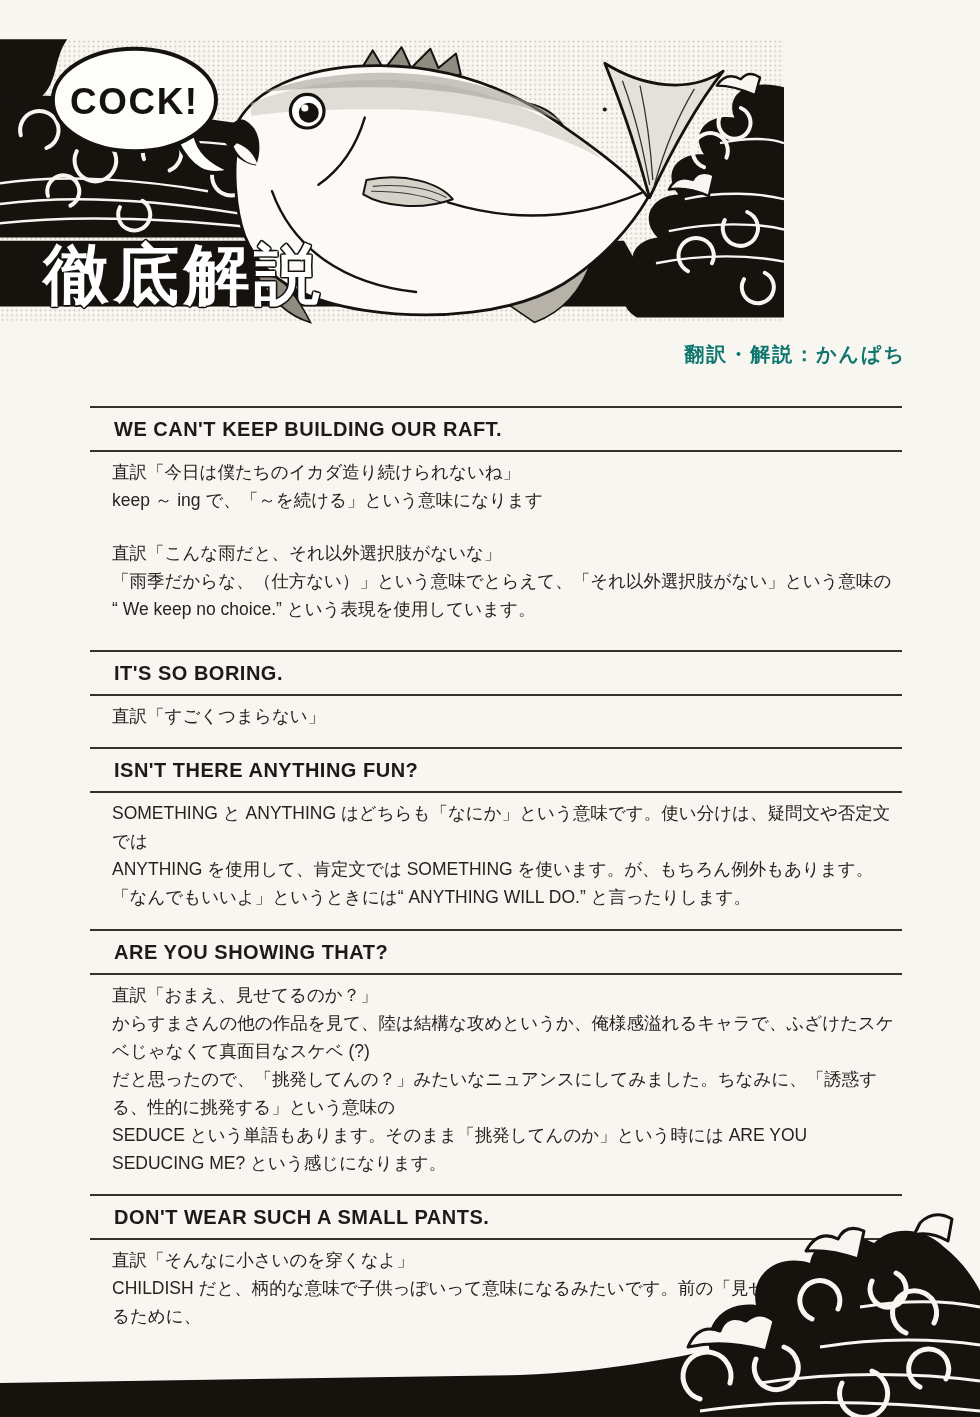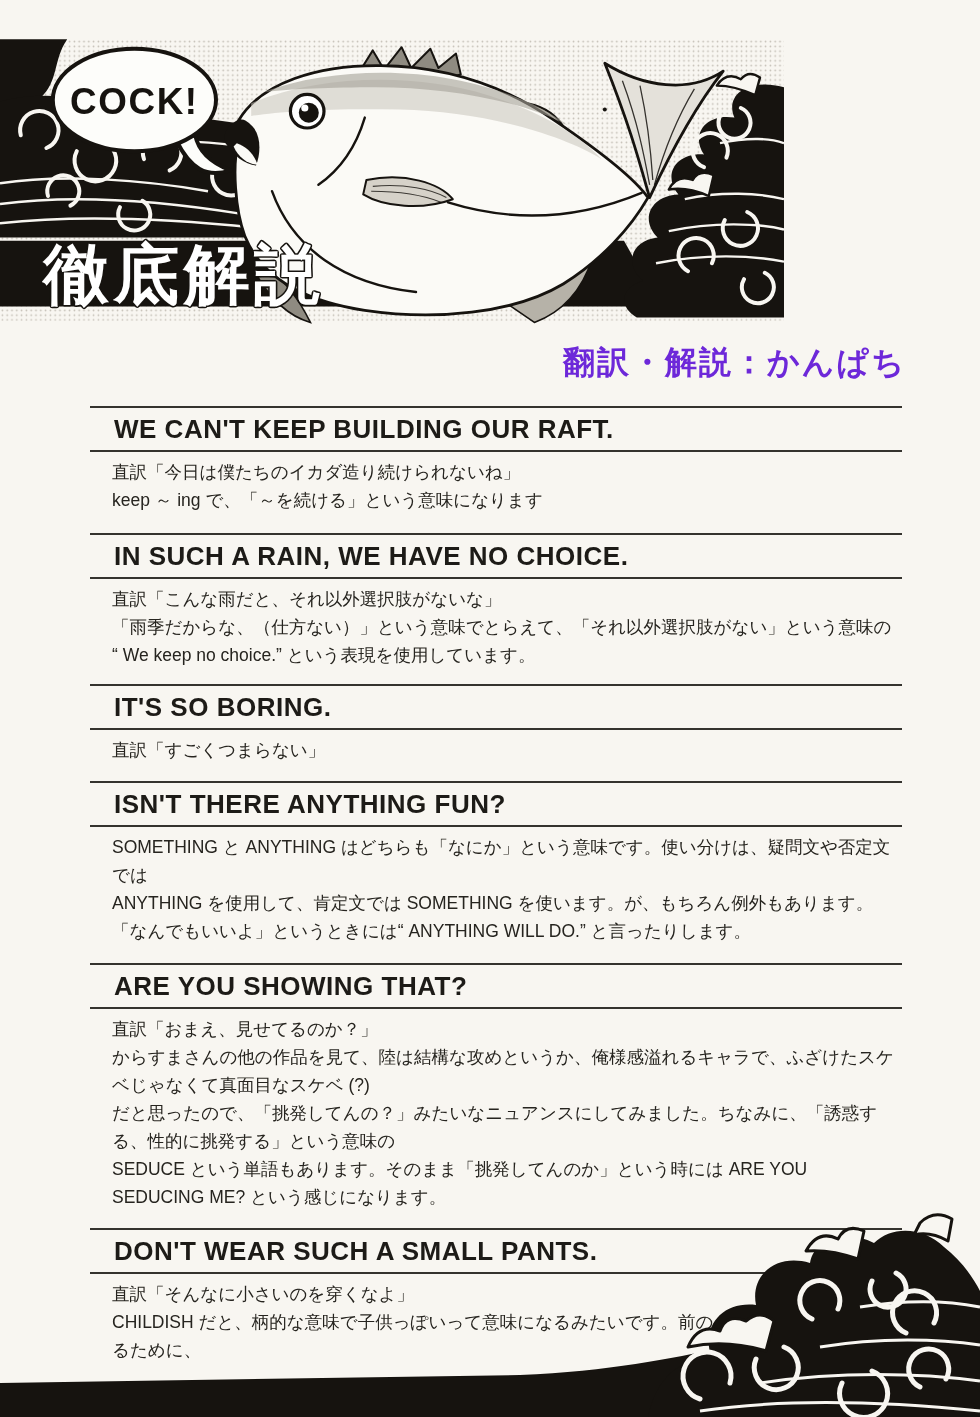--- a/index.html
+++ b/index.html
@@ -8,35 +8,35 @@
     background:#f8f6f1;
     font-family:"Liberation Sans","DejaVu Sans",sans-serif;
     color:#2b2925;
   }
   .header-art{position:absolute;top:0;left:0;width:784px;height:392px;}
   .bottom-art{position:absolute;left:0;bottom:0;width:980px;height:210px;}
   .header-art svg,.bottom-art svg{display:block;width:100%;height:100%;}
 
   .credit{
     position:absolute;top:341px;right:74px;
-    font-size:32px;font-weight:bold;letter-spacing:2px;color:#6d28d9;
+    font-size:20px;font-weight:bold;letter-spacing:2px;color:#0f766e;
     white-space:nowrap;
   }
 
   #sections{position:absolute;top:406px;left:90px;width:812px;}
   .section{background:transparent;}
   .section h2{
     margin:0;border-top:2px solid #35332e;border-bottom:2px solid #35332e;
-    font-size:26px;line-height:30px;font-weight:bold;letter-spacing:0.5px;
+    font-size:20px;line-height:30px;font-weight:bold;letter-spacing:0.5px;
     padding:6px 0 6px 24px;color:#1d1b17;
   }
   .section .body{padding:6px 0 9px 22px;}
   .section .line{font-size:17.5px;line-height:28px;color:#26241f;}
   #sections .section:nth-child(2){margin-top:10px;}
-  #sections .section:nth-child(3){margin-top:6px;}
+  #sections .section:nth-child(3){margin-top:18px;}
   #sections .section:nth-child(4){margin-top:8px;}
   #sections .section:nth-child(5){margin-top:9px;}
   #sections .section:nth-child(6){margin-top:8px;}
 </style>
 </head>
 <body>
 
 <div class="header-art">
 <svg viewBox="0 0 980 392" xmlns="http://www.w3.org/2000/svg">
   <defs>
@@ -155,21 +155,20 @@
 <div id="sections">
   <section class="section">
     <h2>WE CAN'T KEEP BUILDING OUR RAFT.</h2>
     <div class="body">
         <div class="line">直訳「今日は僕たちのイカダ造り続けられないね」</div>
         <div class="line">keep ～ ing で、「～を続ける」という意味になります</div>
       </div>
   </section>
 
   <section class="section">
-    <h2>IN SUCH A RAIN, WE HAVE NO CHOICE.</h2>
     <div class="body">
         <div class="line">直訳「こんな雨だと、それ以外選択肢がないな」</div>
         <div class="line">「雨季だからな、（仕方ない）」という意味でとらえて、「それ以外選択肢がない」という意味の</div>
         <div class="line">“ We keep no choice.” という表現を使用しています。</div>
       </div>
   </section>
 
   <section class="section">
     <h2>IT'S SO BORING.</h2>
     <div class="body">

